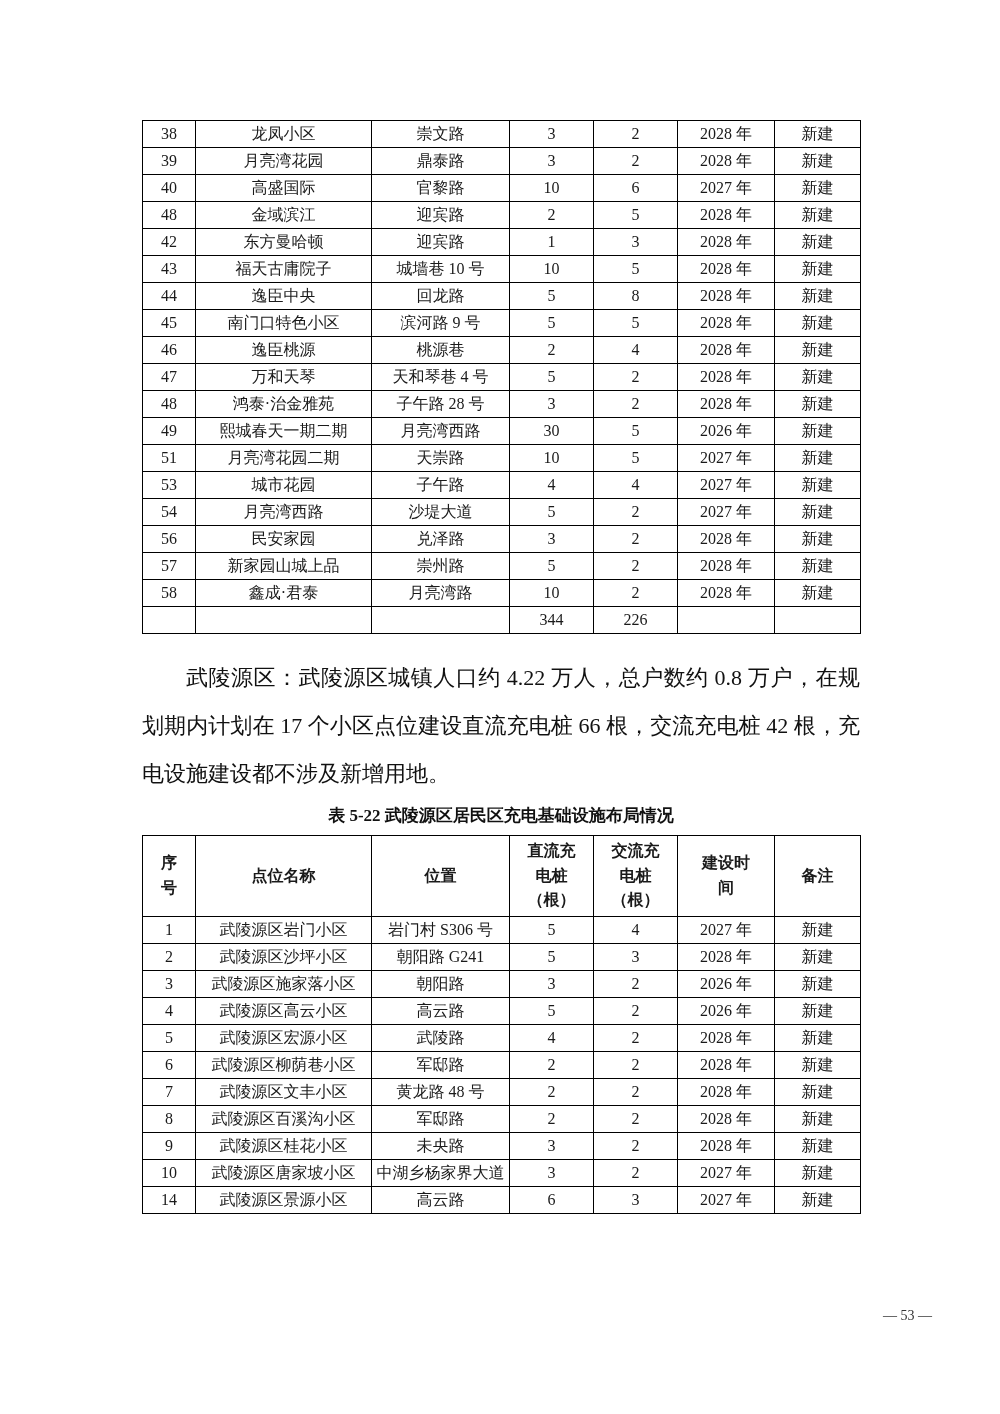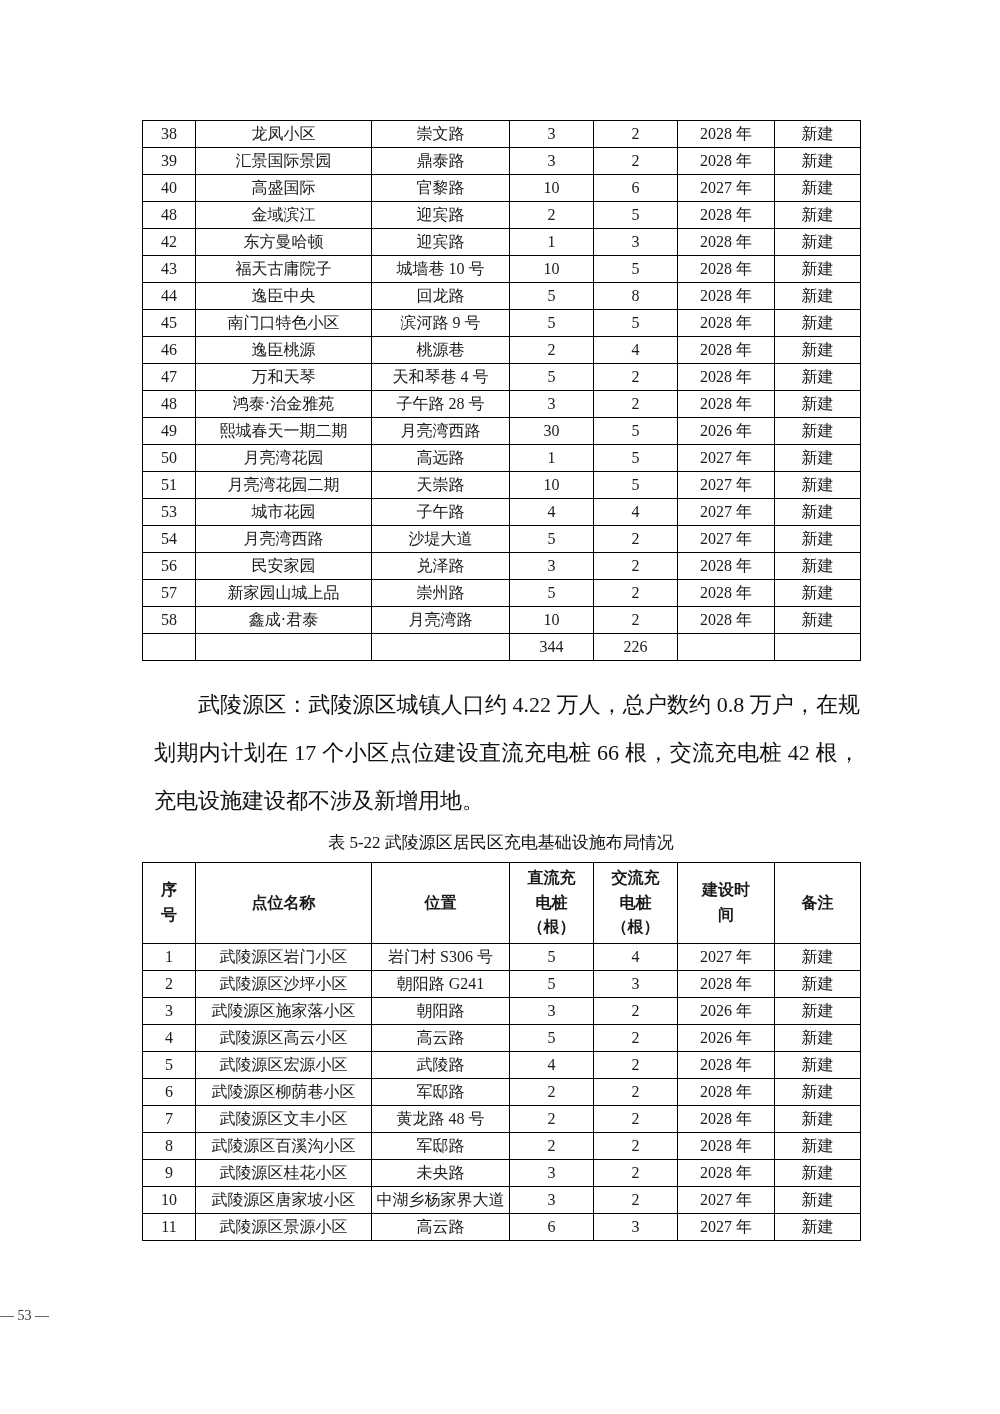--- a/index.html
+++ b/index.html
@@ -34,40 +34,40 @@
     line-height: 1.25;
     overflow: hidden;
   }
   table.tbl th {
     font-weight: bold;
     white-space: pre-line;
     height: 78px;
     line-height: 1.55;
   }
   .para {
-    margin: 20px 0 6px 12px;
+    margin: 20px 0 6px 0;
     font-size: 22px;
     line-height: 48px;
     text-align: justify;
     text-indent: 2em;
     color: #111;
   }
   .caption {
     text-align: center;
-    font-weight: normal;
+    font-weight: bold;
     font-size: 17px;
     margin: 4px 0 8px 0;
     color: #111;
   }
   .footer {
     position: absolute;
     left: 0;
     top: 1308px;
     width: 932px;
-    text-align: left;
+    text-align: right;
     font-size: 14px;
     color: #333;
   }
 </style>
 </head>
 <body>
 
 <div class="page">
   <div class="content">
 
@@ -86,21 +86,21 @@
             <td>38</td>
             <td>龙凤小区</td>
             <td>崇文路</td>
             <td>3</td>
             <td>2</td>
             <td>2028 年</td>
             <td>新建</td>
           </tr>
           <tr>
             <td>39</td>
-            <td>汇景国际景园</td>
+            <td>月亮湾花园</td>
             <td>鼎泰路</td>
             <td>3</td>
             <td>2</td>
             <td>2028 年</td>
             <td>新建</td>
           </tr>
           <tr>
             <td>40</td>
             <td>高盛国际</td>
             <td>官黎路</td>
@@ -181,29 +181,20 @@
             <td>2028 年</td>
             <td>新建</td>
           </tr>
           <tr>
             <td>49</td>
             <td>熙城春天一期二期</td>
             <td>月亮湾西路</td>
             <td>30</td>
             <td>5</td>
             <td>2026 年</td>
-            <td>新建</td>
-          </tr>
-          <tr>
-            <td>50</td>
-            <td>月亮湾花园</td>
-            <td>高远路</td>
-            <td>1</td>
-            <td>5</td>
-            <td>2027 年</td>
             <td>新建</td>
           </tr>
           <tr>
             <td>51</td>
             <td>月亮湾花园二期</td>
             <td>天崇路</td>
             <td>10</td>
             <td>5</td>
             <td>2027 年</td>
             <td>新建</td>
@@ -381,21 +372,21 @@
           <tr>
             <td>10</td>
             <td>武陵源区唐家坡小区</td>
             <td>中湖乡杨家界大道</td>
             <td>3</td>
             <td>2</td>
             <td>2027 年</td>
             <td>新建</td>
           </tr>
           <tr>
-            <td>11</td>
+            <td>14</td>
             <td>武陵源区景源小区</td>
             <td>高云路</td>
             <td>6</td>
             <td>3</td>
             <td>2027 年</td>
             <td>新建</td>
           </tr>
         </tbody>
     </table>
 

